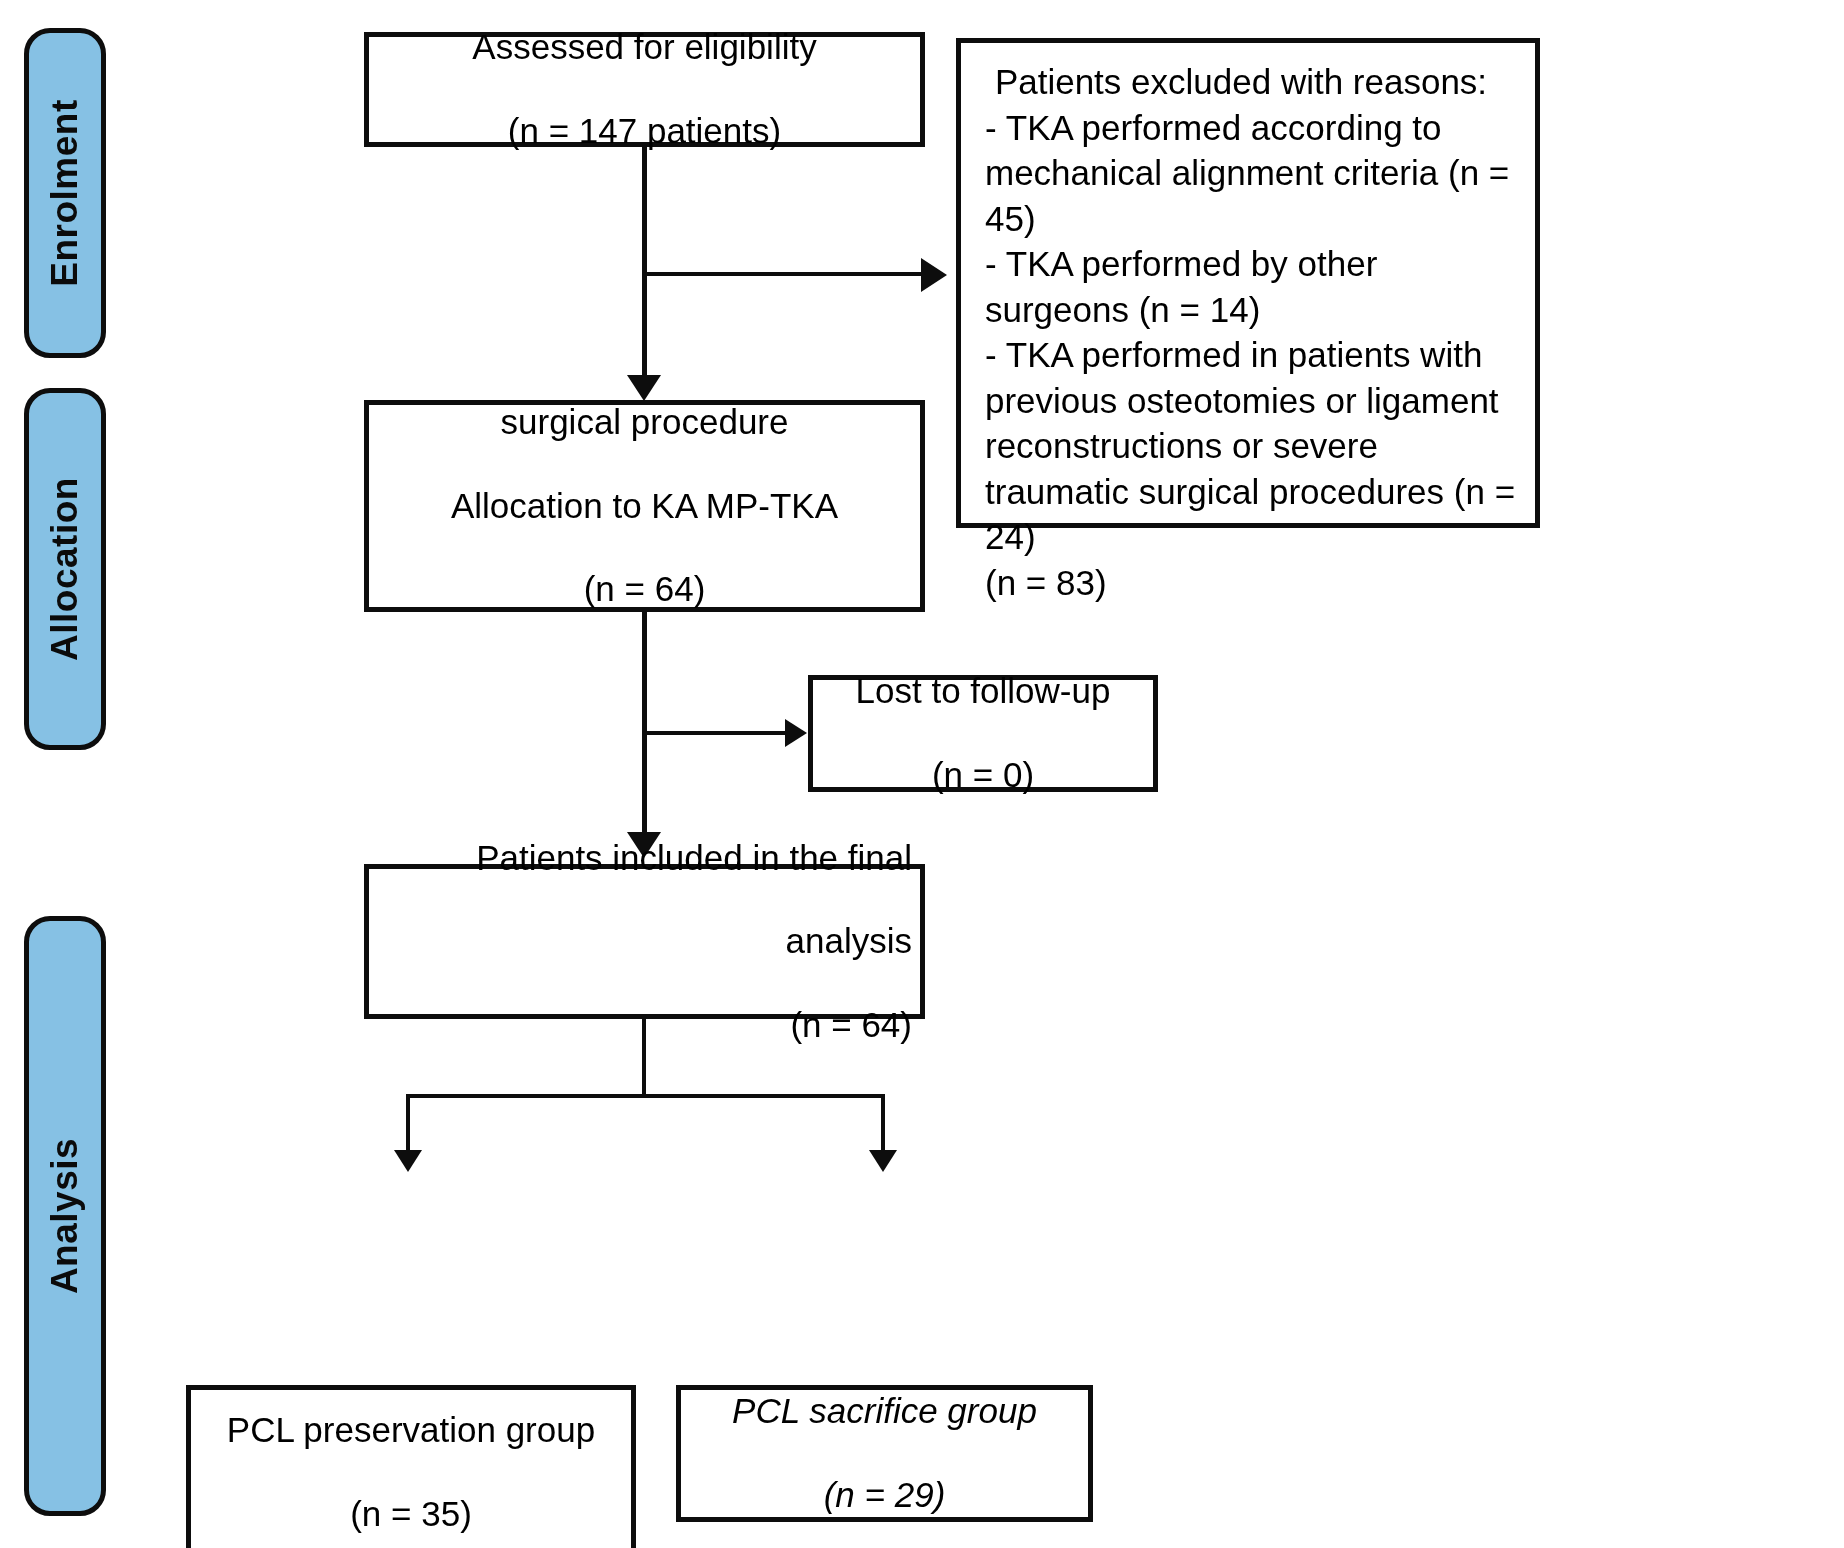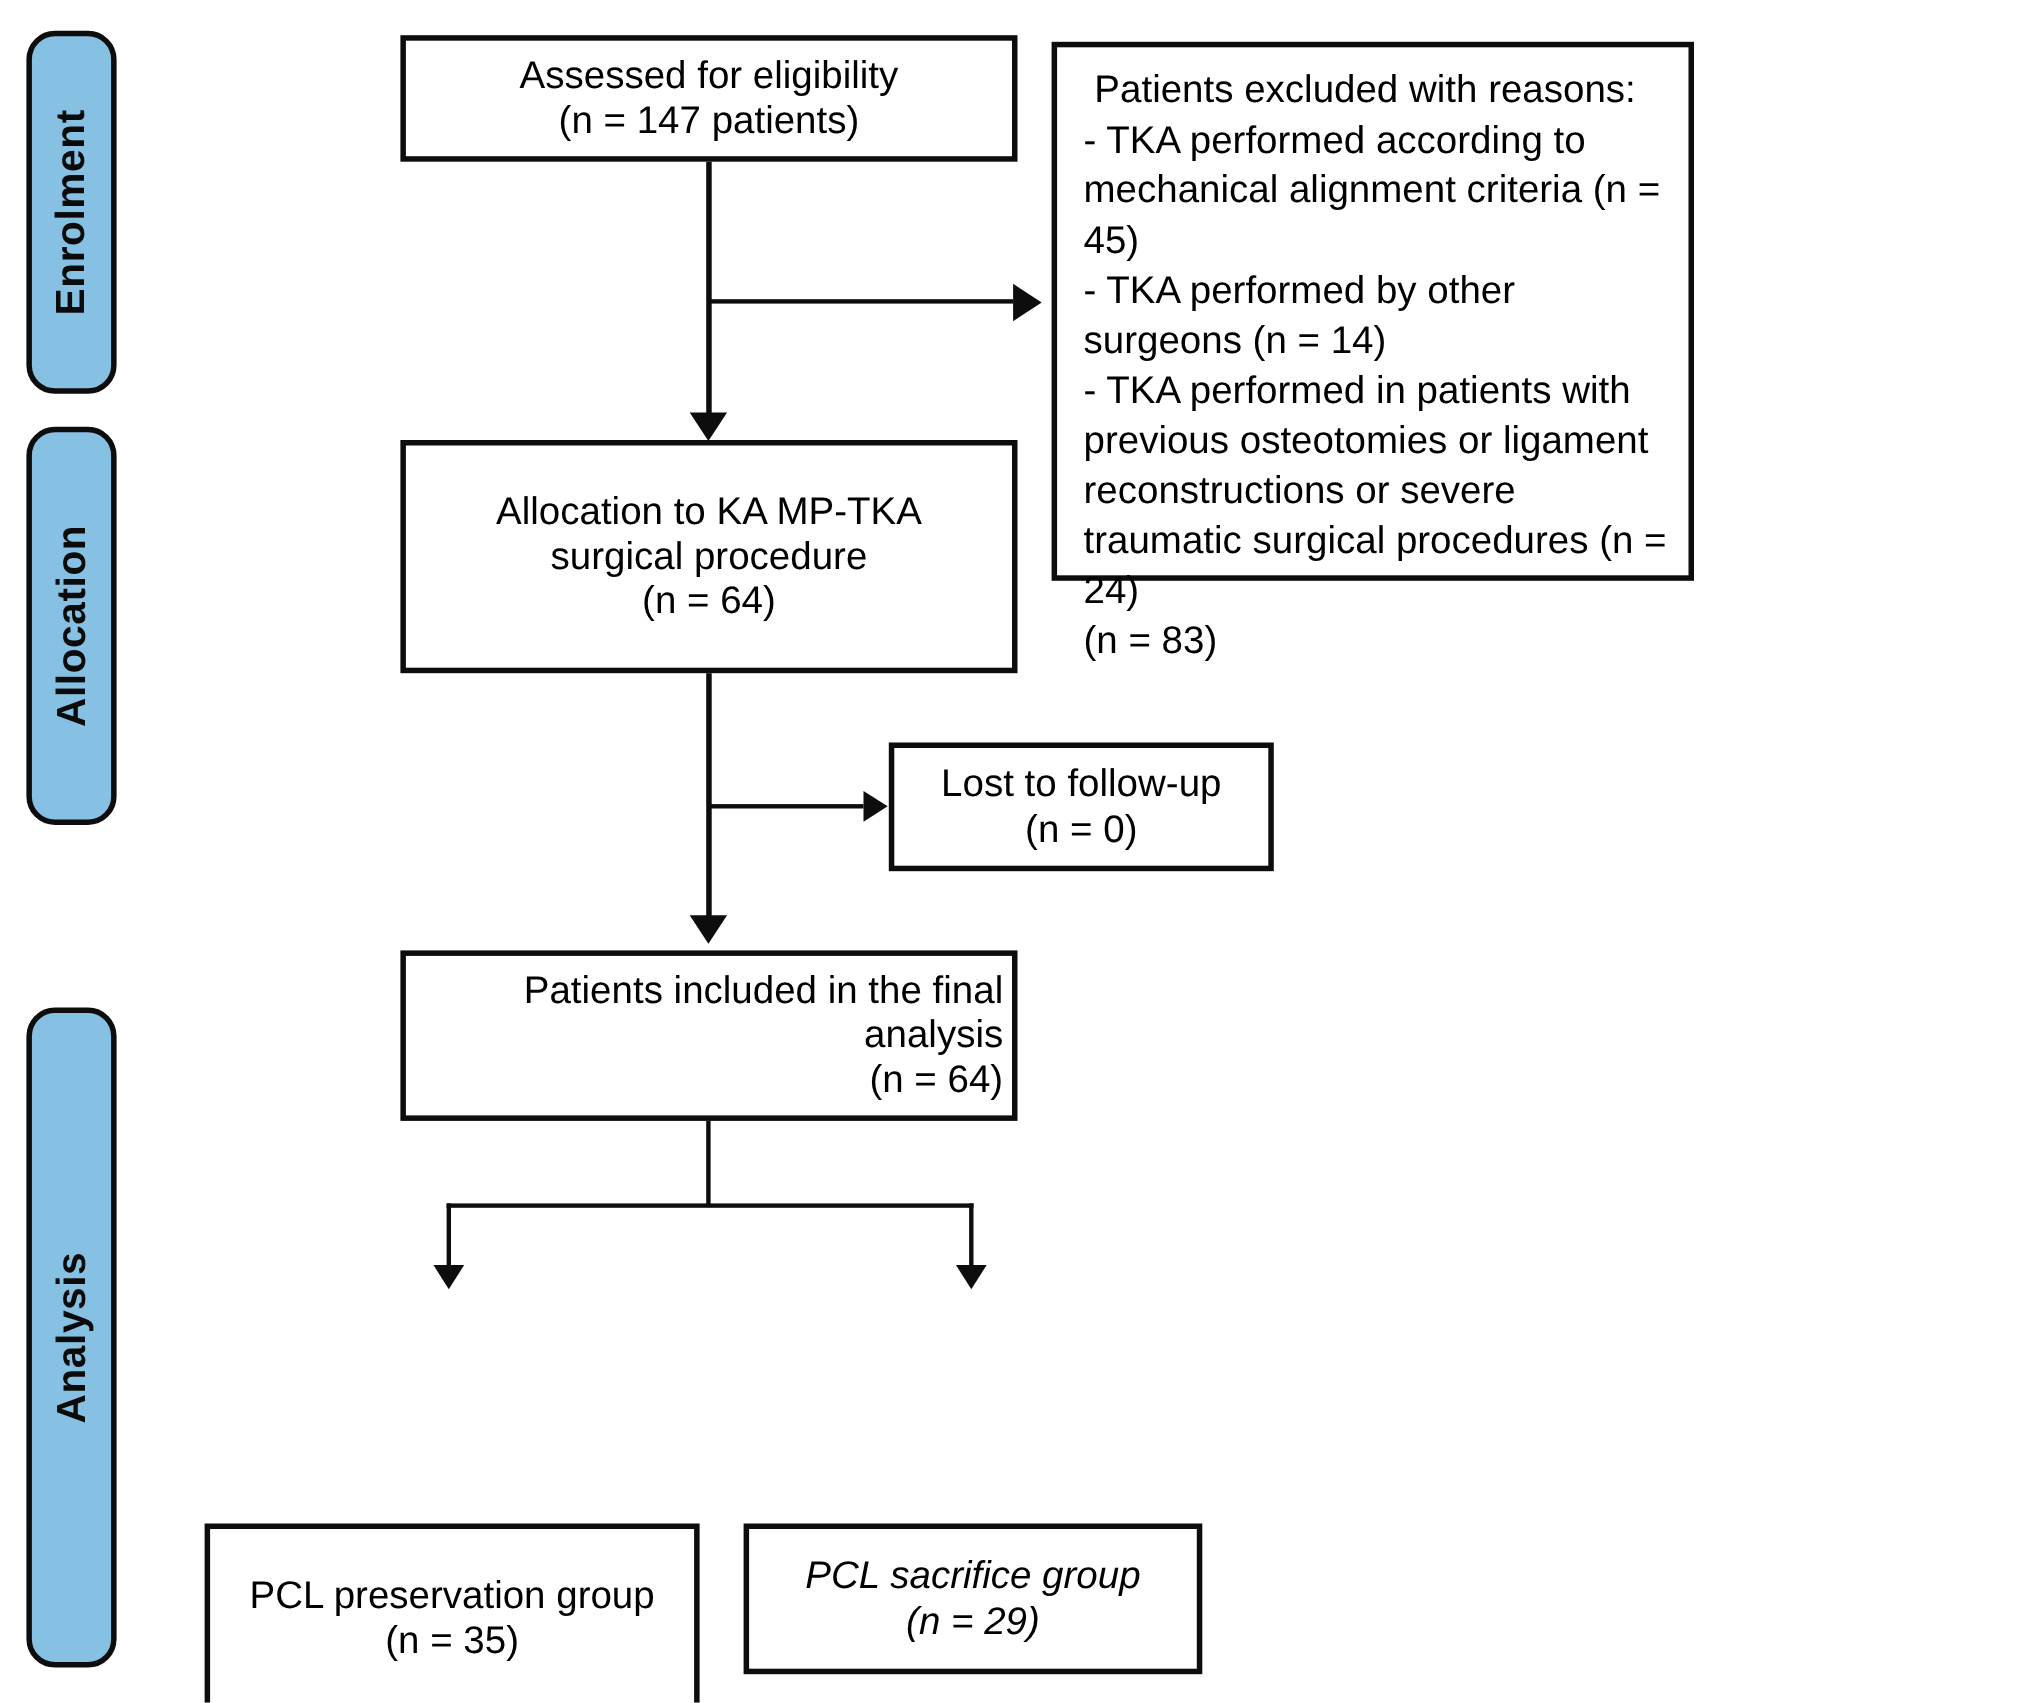--- a/index.html
+++ b/index.html
@@ -46,20 +46,21 @@
     box-sizing: border-box;
     display: flex;
     flex-direction: column;
     align-items: center;
     justify-content: center;
     color: #000000;
     font-size: 35px;
     line-height: 1.16;
     text-align: center;
     padding: 4px 8px;
+    gap: 43px;
   }
   .flow-box .line { display: block; white-space: nowrap; }
 
   
   .exclusion-box {
     position: absolute;
     background: #ffffff;
     border: 5px solid #0d0d0d;
     box-sizing: border-box;
     color: #000000;
@@ -158,22 +159,22 @@
     <span class="total">(n = 83)</span>
   </div>
 
   <div class="vline" style="left:642px; top:147px; height:246px;"></div>
   <div class="arrow-down" style="left:627px; top:375px;"></div>
 
   <div class="hline-thin" style="left:645px; top:272px; width:276px;"></div>
   <div class="arrow-right" style="left:921px; top:258px;"></div>
 
   <div class="flow-box" style="left:364px; top:400px; width:561px; height:212px;">
+    <span class="line">surgical procedure</span>
     <span class="line">Allocation to KA MP-TKA</span>
-    <span class="line">surgical procedure</span>
     <span class="line">(n = 64)</span>
   </div>
 
   <div class="vline" style="left:642px; top:612px; height:232px;"></div>
   <div class="arrow-down" style="left:627px; top:832px;"></div>
 
   <div class="hline-thin" style="left:645px; top:731px; width:140px;"></div>
   <div class="arrow-right-sm" style="left:785px; top:719px;"></div>
 
   <div class="flow-box" style="left:808px; top:675px; width:350px; height:117px;">

